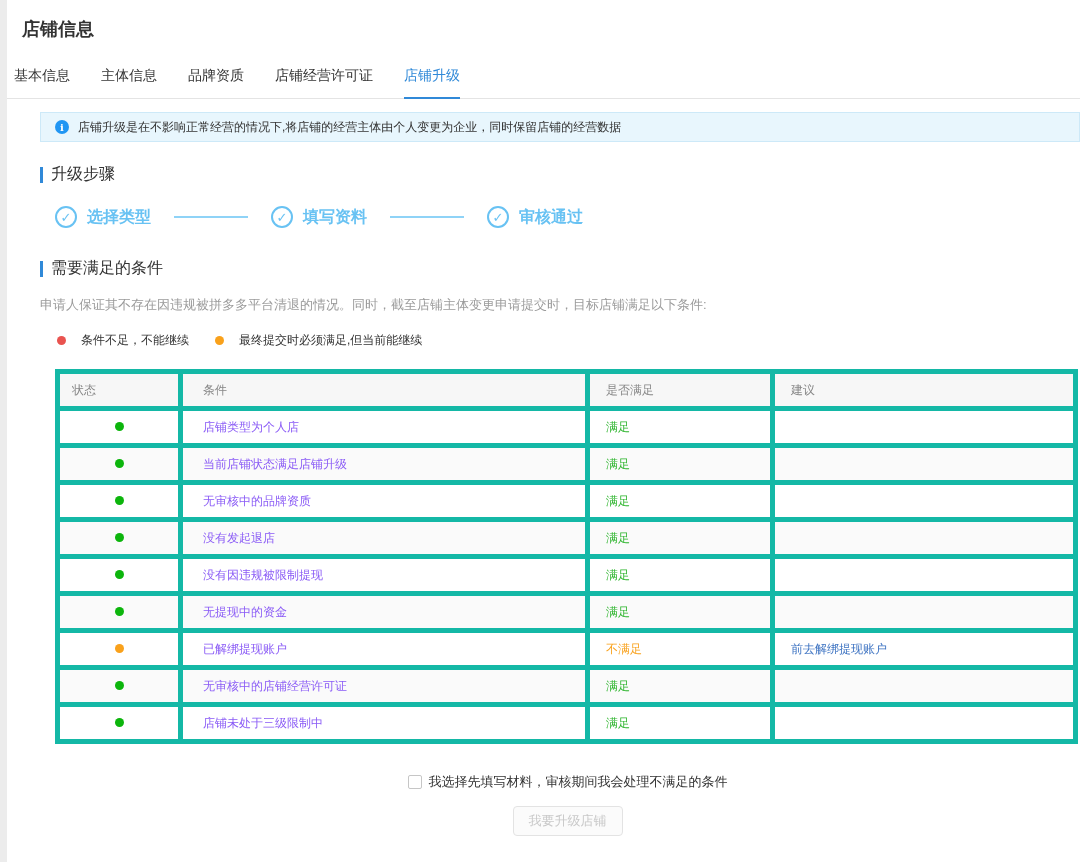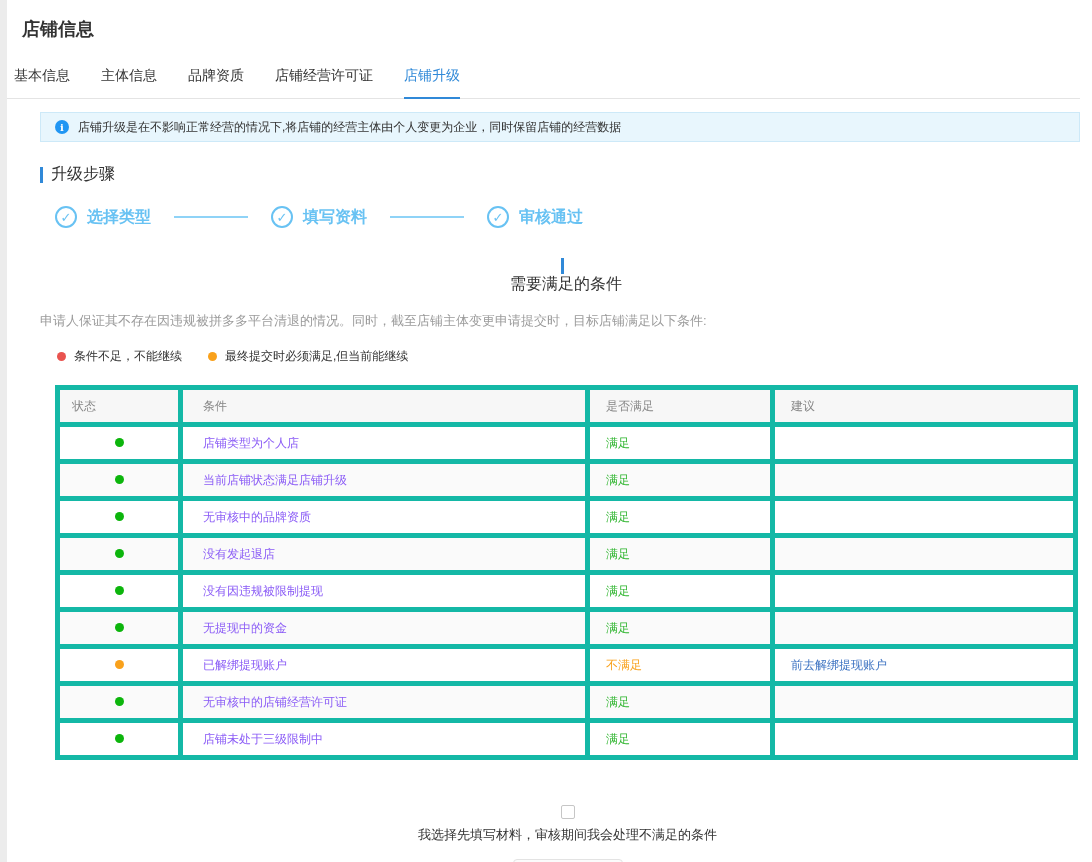--- a/index.html
+++ b/index.html
@@ -116,21 +116,21 @@
     color:#9b9b9b;
   }
   .legend {
     margin:18px 0 0 50px;
     display:flex;
     align-items:center;
     gap:26px;
     font-size:12px;
     color:#333;
   }
-  .legend-item { display:flex; align-items:center; gap:8px; }
+  .legend-item { display:flex; align-items:center; gap:15px; }
   .dot {
     width:9px; height:9px;
     border-radius:50%;
     display:inline-block;
     flex:0 0 auto;
   }
   
   table.cond-table {
     margin:20px 12px 0 48px;
     width:1018px;
@@ -155,28 +155,27 @@
   .cond-table th.h-cond, .cond-table td.d-cond { padding-left:20px; }
   .cond-table th.h-satisfy, .cond-table td.d-satisfy,
   .cond-table th.h-suggest, .cond-table td.d-suggest { padding-left:16px; }
   .cond-table td.d-status { text-align:center; }
   .cond-table tbody tr:nth-child(even) td { background:#fafafa; }
   .cond-table td.d-cond { color:#8b5cf6; }
   .cond-table a.suggest-link { text-decoration:none; cursor:pointer; }
   
   .footer-area { margin:0 12px 0 48px; }
   .agree-row {
-    margin-top:45px;
+    margin-top:29px;
     display:flex;
     align-items:center;
     justify-content:center;
     gap:7px;
     font-size:13px;
     color:#333;
-    flex-direction:column;
   }
   .checkbox {
     width:14px; height:14px;
     border:1px solid #c6c6c6;
     border-radius:2px;
     background:#fff;
     display:inline-block;
     cursor:pointer;
     flex:0 0 auto;
   }
@@ -228,21 +227,21 @@
         <span class="step-circle">✓</span>
         <span class="step-label">填写资料</span>
       </div>
       <span class="step-line"></span>
       <div class="step">
         <span class="step-circle">✓</span>
         <span class="step-label">审核通过</span>
       </div>
     </div>
 
-  <div class="section-heading" style="margin-top:30px;flex-direction:column;">
+  <div class="section-heading" style="margin-top:30px;">
     <span class="bar"></span>
     <span>需要满足的条件</span>
   </div>
 
   <div class="description">申请人保证其不存在因违规被拼多多平台清退的情况。同时，截至店铺主体变更申请提交时，目标店铺满足以下条件:</div>
 
   <div class="legend">
       <span class="legend-item">
         <span class="dot" style="background: rgb(233, 83, 79);"></span>
         <span>条件不足，不能继续</span>

